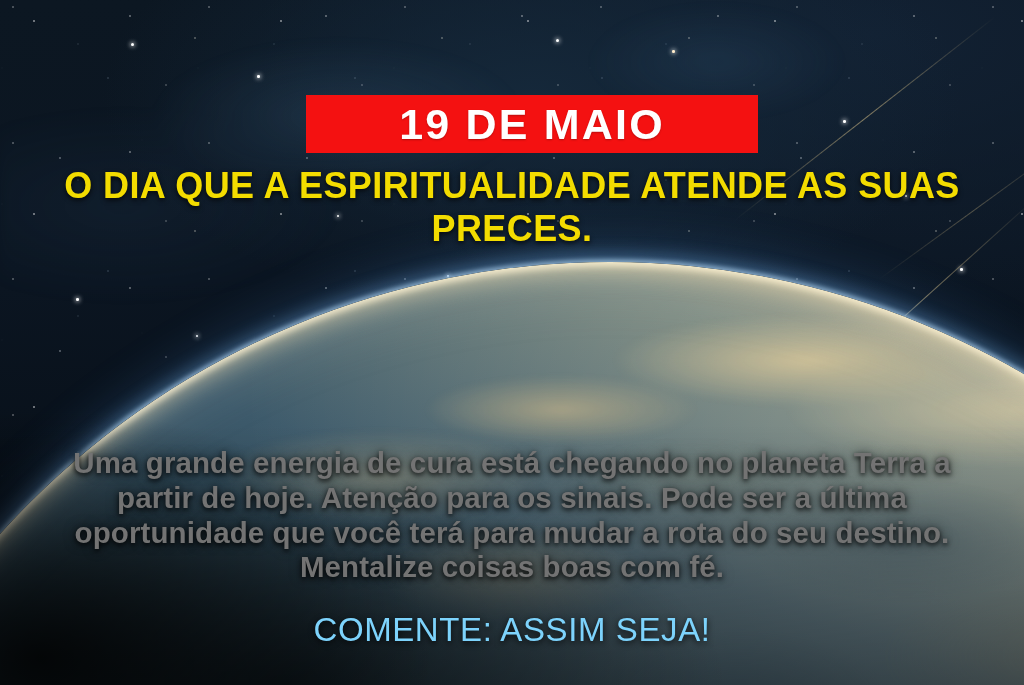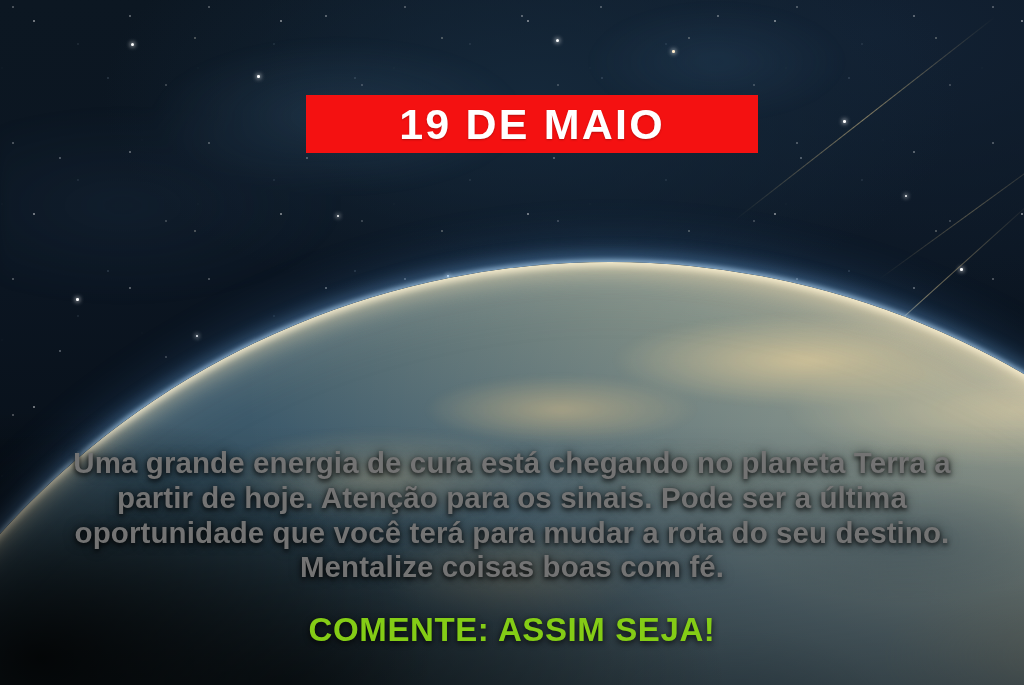--- a/index.html
+++ b/index.html
@@ -242,23 +242,23 @@
       0 2px 5px rgba(0,0,0,.85),
       0 0 12px rgba(0,0,0,.55);
   }
 
   .cta {
     position: absolute;
     left: 0;
     right: 0;
     top: 612px;
     text-align: center;
-    color: #84cc16;
+    color: #7dd3fc;
     font-size: 33px;
-    font-weight: bold;
+    font-weight: normal;
     letter-spacing: .6px;
     line-height: 1.1;
     text-shadow: 0 2px 6px rgba(0,0,0,.85);
   }
 </style>
 </head>
 <body>
 
 <div id="poster">
 
@@ -293,19 +293,20 @@
     <div class="earth-rim-glow"></div>
   </div>
   <div class="night-shade"></div>
 
   <div class="content">
 
     <div class="date-banner">
       <span class="date-banner-text">19 DE MAIO</span>
     </div>
 
+    <div class="headline">O DIA QUE A ESPIRITUALIDADE ATENDE AS SUAS PRECES.</div>
 
     <div class="body-copy">Uma grande energia de cura está chegando no planeta Terra a partir de hoje. Atenção para os sinais. Pode ser a última oportunidade que você terá para mudar a rota do seu destino. Mentalize coisas boas com fé.</div>
 
     <div class="cta">COMENTE: ASSIM SEJA!</div>
 
   </div>
 </div>
 
 </body></html>

